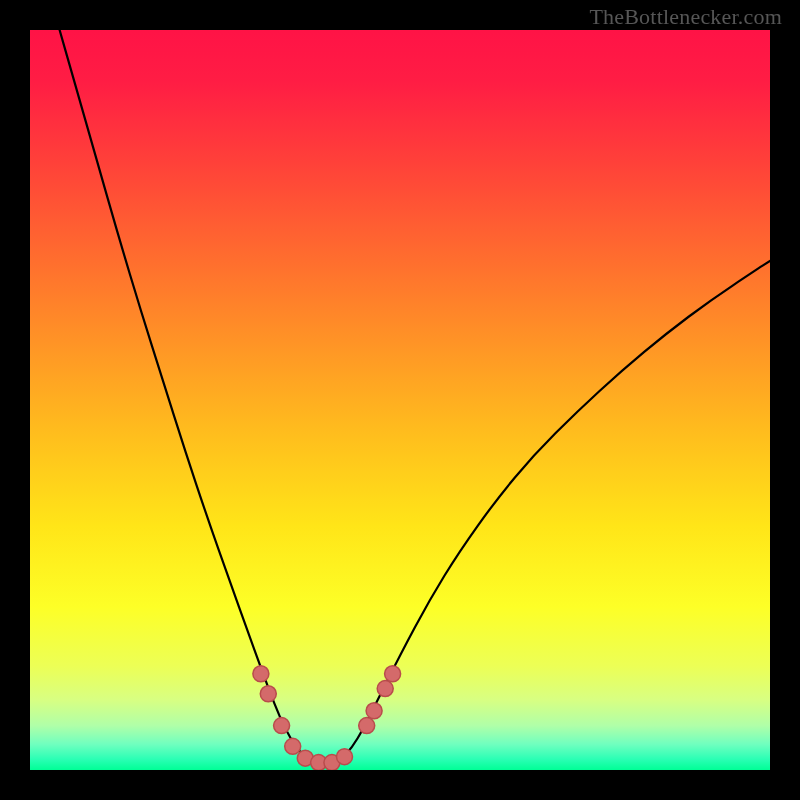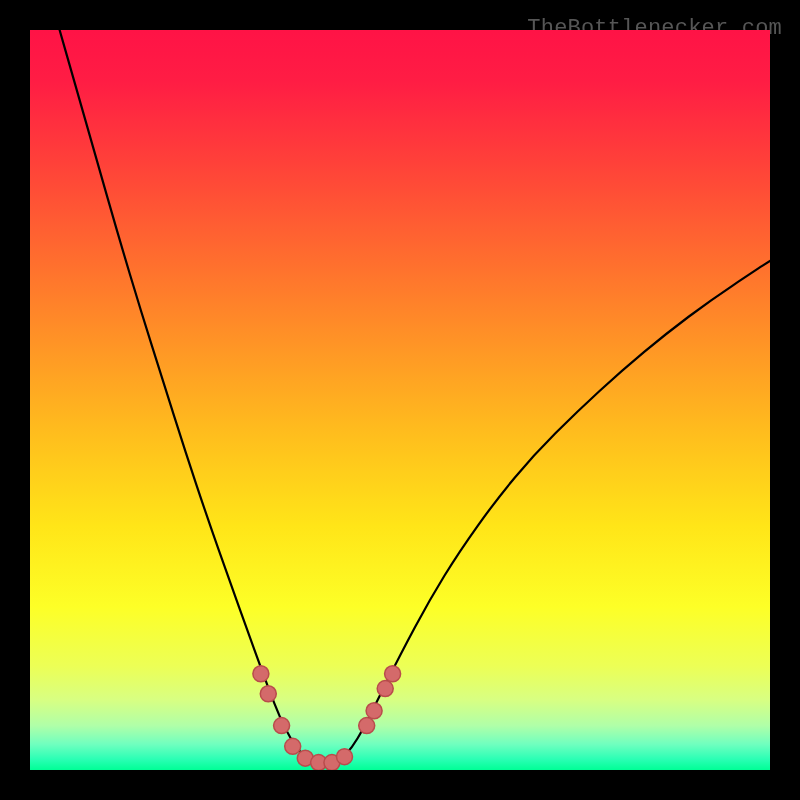--- a/index.html
+++ b/index.html
@@ -5,23 +5,23 @@
   * { margin: 0; padding: 0; box-sizing: border-box; }
   html, body { width: 800px; height: 800px; overflow: hidden; background: #000; }
   .frame {
     width: 800px;
     height: 800px;
     background: #000;
     position: relative;
   }
   .watermark {
     position: absolute;
-    top: 16px;
+    top: 4px;
     right: 18px;
-    font-family: Liberation Mono, monospace;
+    font-family: Liberation Serif, serif;
     font-size: 22px;
     font-weight: 500;
     color: #565656;
     letter-spacing: 0.2px;
   }
   .plot {
     position: absolute;
     left: 30px;
     top: 30px;
     width: 740px;

